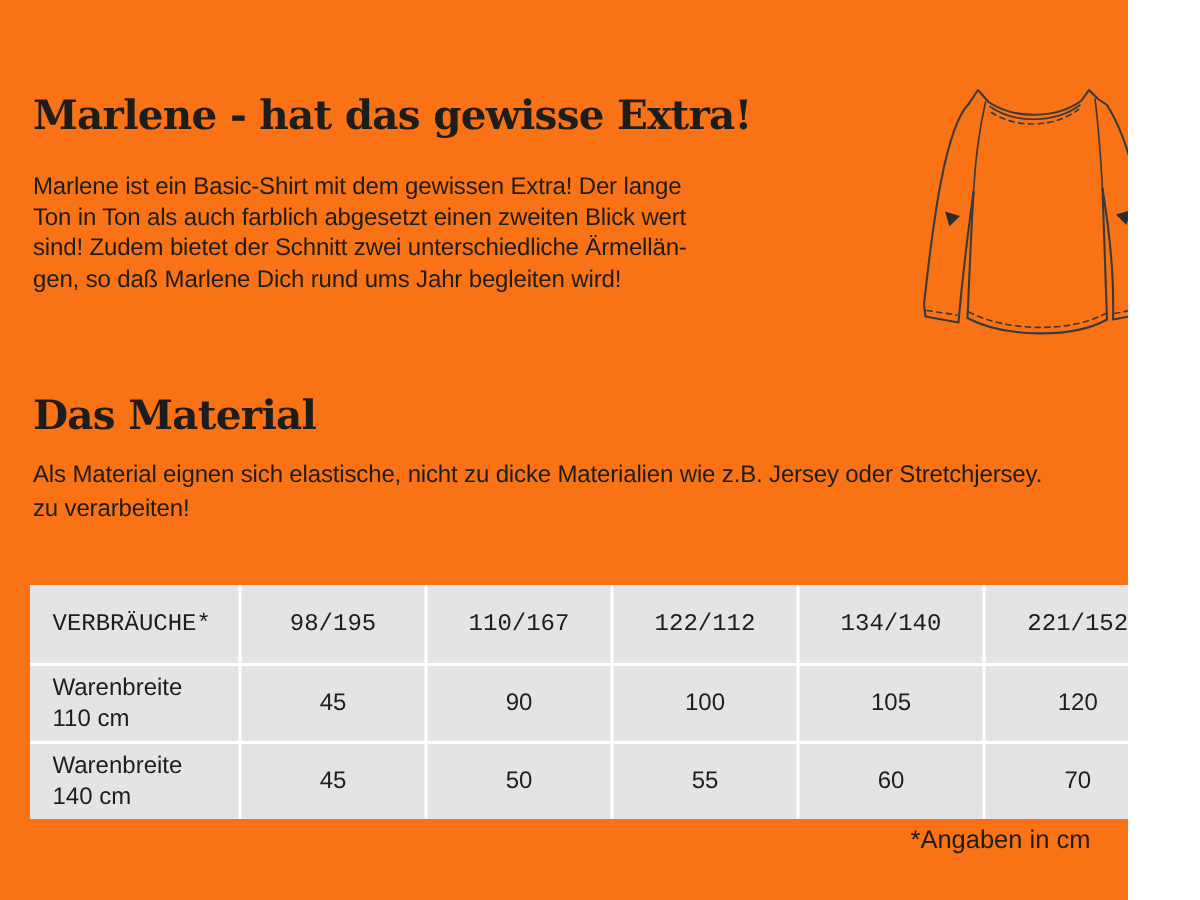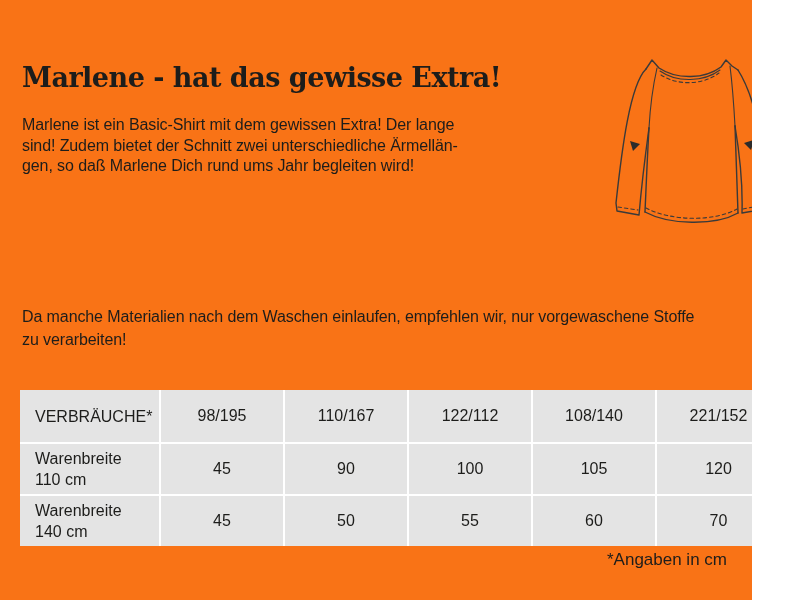--- a/index.html
+++ b/index.html
@@ -56,21 +56,21 @@
   #consumption-table td {
     border-right: 2px solid #ffffff;
     border-bottom: 2px solid #ffffff;
     vertical-align: middle;
     text-align: center;
     padding: 0;
   }
   #consumption-table td:last-child { border-right: none; }
   #consumption-table tr:last-child td { border-bottom: none; }
   #consumption-table col.label-col { width: 140px; }
-  #consumption-table tr.head-row td { height: 52px; }
+  #consumption-table tr.head-row td { height: 52px; font-family: Liberation Mono, monospace; }
   #consumption-table tr.data-row td { height: 50px; }
   #consumption-table td.label-cell {
     text-align: left;
     padding-left: 15px;
     line-height: 21px;
   }
   #footnote {
     position: absolute;
     right: 25px;
     top: 550px;
@@ -84,20 +84,21 @@
 </style>
 </head>
 <body>
 
 <div id="page">
 
   <h1 id="doc-title" class="headline">Marlene - hat das gewisse Extra!</h1>
 
   <div id="intro-paragraph" class="bodytext">
     <div>Marlene ist ein Basic-Shirt mit dem gewissen Extra! Der lange</div>
+    <div>Ton in Ton als auch farblich abgesetzt einen zweiten Blick wert</div>
     <div>sind! Zudem bietet der Schnitt zwei unterschiedliche Ärmellän-</div>
     <div>gen, so daß Marlene Dich rund ums Jahr begleiten wird!</div>
   </div>
 
   <div id="shirt-box">
     <svg width="190" height="200" viewBox="0 0 190 200">
 
       <path class="ln" d="M49,31 C33,47 25,110 19,165 L20,173 L42,177 C45,142 49,112 52,90"></path>
 
       <path class="ln" d="M141,32 C160,62 170,120 167,171 L145,175 C146,142 142,112 138,88"></path>
@@ -116,42 +117,43 @@
       <path class="ln dash" d="M64,37 C81,48 106,47 122,35"></path>
 
       <path class="ln dash" d="M21,169 L41,172"></path>
       <path class="ln dash" d="M146,171 L166,167"></path>
 
       <path class="mark" d="M33,103 L43,106 L36,113 Z"></path>
       <path class="mark" d="M157,102 L147,105 L154,112 Z"></path>
     </svg>
   </div>
 
+  <h2 id="material-heading" class="headline">Das Material</h2>
 
   <div id="material-paragraph" class="bodytext">
-    <div>Da manche Materialien nach dem Waschen einlaufen, empfehlen wir, nur vorgewaschene Stoffe</div>
+    <div>Als Material eignen sich elastische, nicht zu dicke Materialien wie z.B. Jersey oder Stretchjersey.</div>
     <div>zu verarbeiten!</div>
   </div>
 
   <table id="consumption-table">
     <colgroup>
       <col class="label-col">
       <col>
         <col>
         <col>
         <col>
         <col>
     </colgroup>
     <tbody>
         <tr class="head-row">
       <td class="label-cell">VERBRÄUCHE*</td>
       <td>98/195</td>
       <td>110/167</td>
       <td>122/112</td>
-      <td>108/140</td>
+      <td>134/140</td>
       <td>221/152</td>
     </tr>
     <tr class="data-row">
       <td class="label-cell">
         <span style="display:block">Warenbreite</span>
         <span style="display:block">110 cm</span>
       </td>
       <td>45</td>
       <td>90</td>
       <td>100</td>

